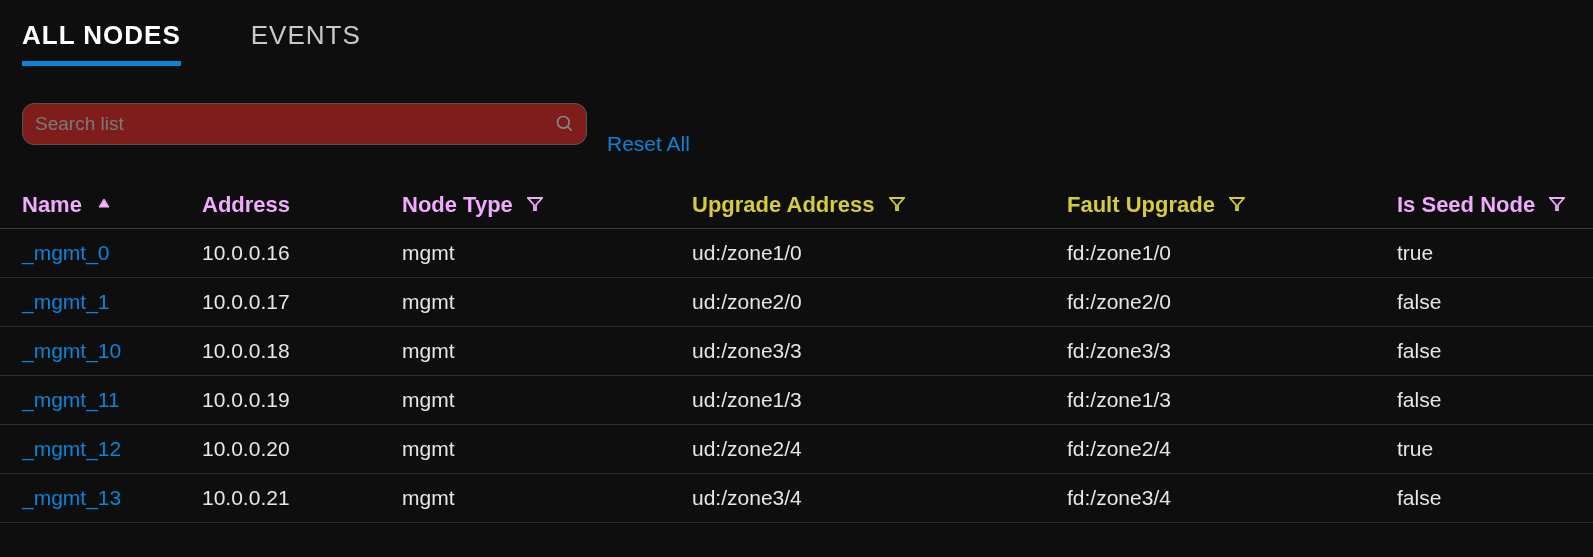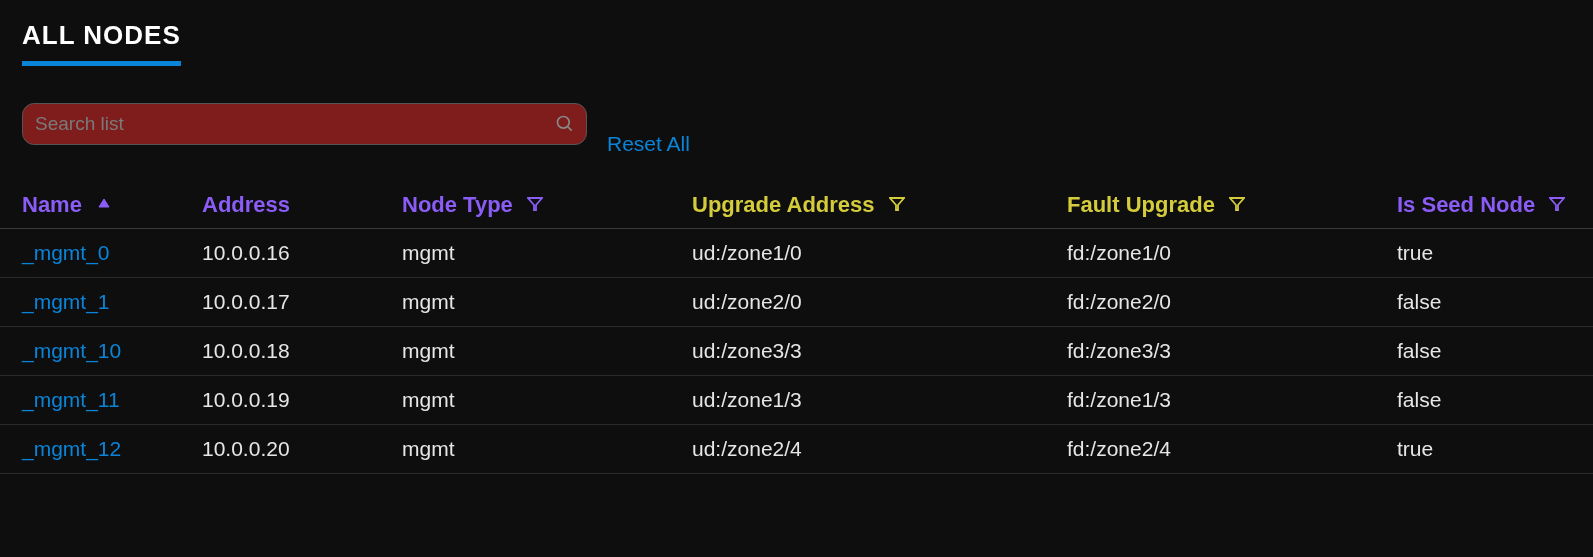--- a/index.html
+++ b/index.html
@@ -67,21 +67,21 @@
     }
     table {
       width: 100%;
       border-collapse: collapse;
       margin-top: 18px;
     }
     thead th {
       text-align: left;
       font-weight: 600;
       font-size: 22px;
-      color: #8b5cf6;
+      color: #f0abfc;
       padding: 10px 0 10px 22px;
       border-bottom: 1px solid #3a3a3a;
       white-space: nowrap;
     }
     thead th.highlight {
       color: #d4cc3a;
     }
     tbody td {
       padding: 12px 0 12px 22px;
       font-size: 21px;
@@ -101,20 +101,21 @@
     .col-nodetype { width: 290px; }
     .col-upgrade { width: 375px; }
     .col-fault { width: 330px; }
     .col-seed { width: auto; }
   </style>
 </head>
 <body>
 
 <div class="tabs">
   <div class="tab active">ALL NODES</div>
+  <div class="tab">EVENTS</div>
 </div>
 
 <div class="toolbar">
   <div class="search-wrap">
     <input class="search-input" placeholder="Search list" style="">
     <svg class="search-icon" viewBox="0 0 24 24">
       <circle cx="10" cy="10" r="7"></circle>
       <line x1="20" y1="20" x2="15" y2="15"></line>
     </svg>
   </div>
@@ -201,14 +202,22 @@
         <td>false</td>
       </tr>
       <tr>
         <td class="link">_mgmt_12</td>
         <td>10.0.0.20</td>
         <td>mgmt</td>
         <td>ud:/zone2/4</td>
         <td>fd:/zone2/4</td>
         <td>true</td>
       </tr>
+      <tr>
+        <td class="link">_mgmt_13</td>
+        <td>10.0.0.21</td>
+        <td>mgmt</td>
+        <td>ud:/zone3/4</td>
+        <td>fd:/zone3/4</td>
+        <td>false</td>
+      </tr>
     </tbody>
 </table>
 
 </body></html>

